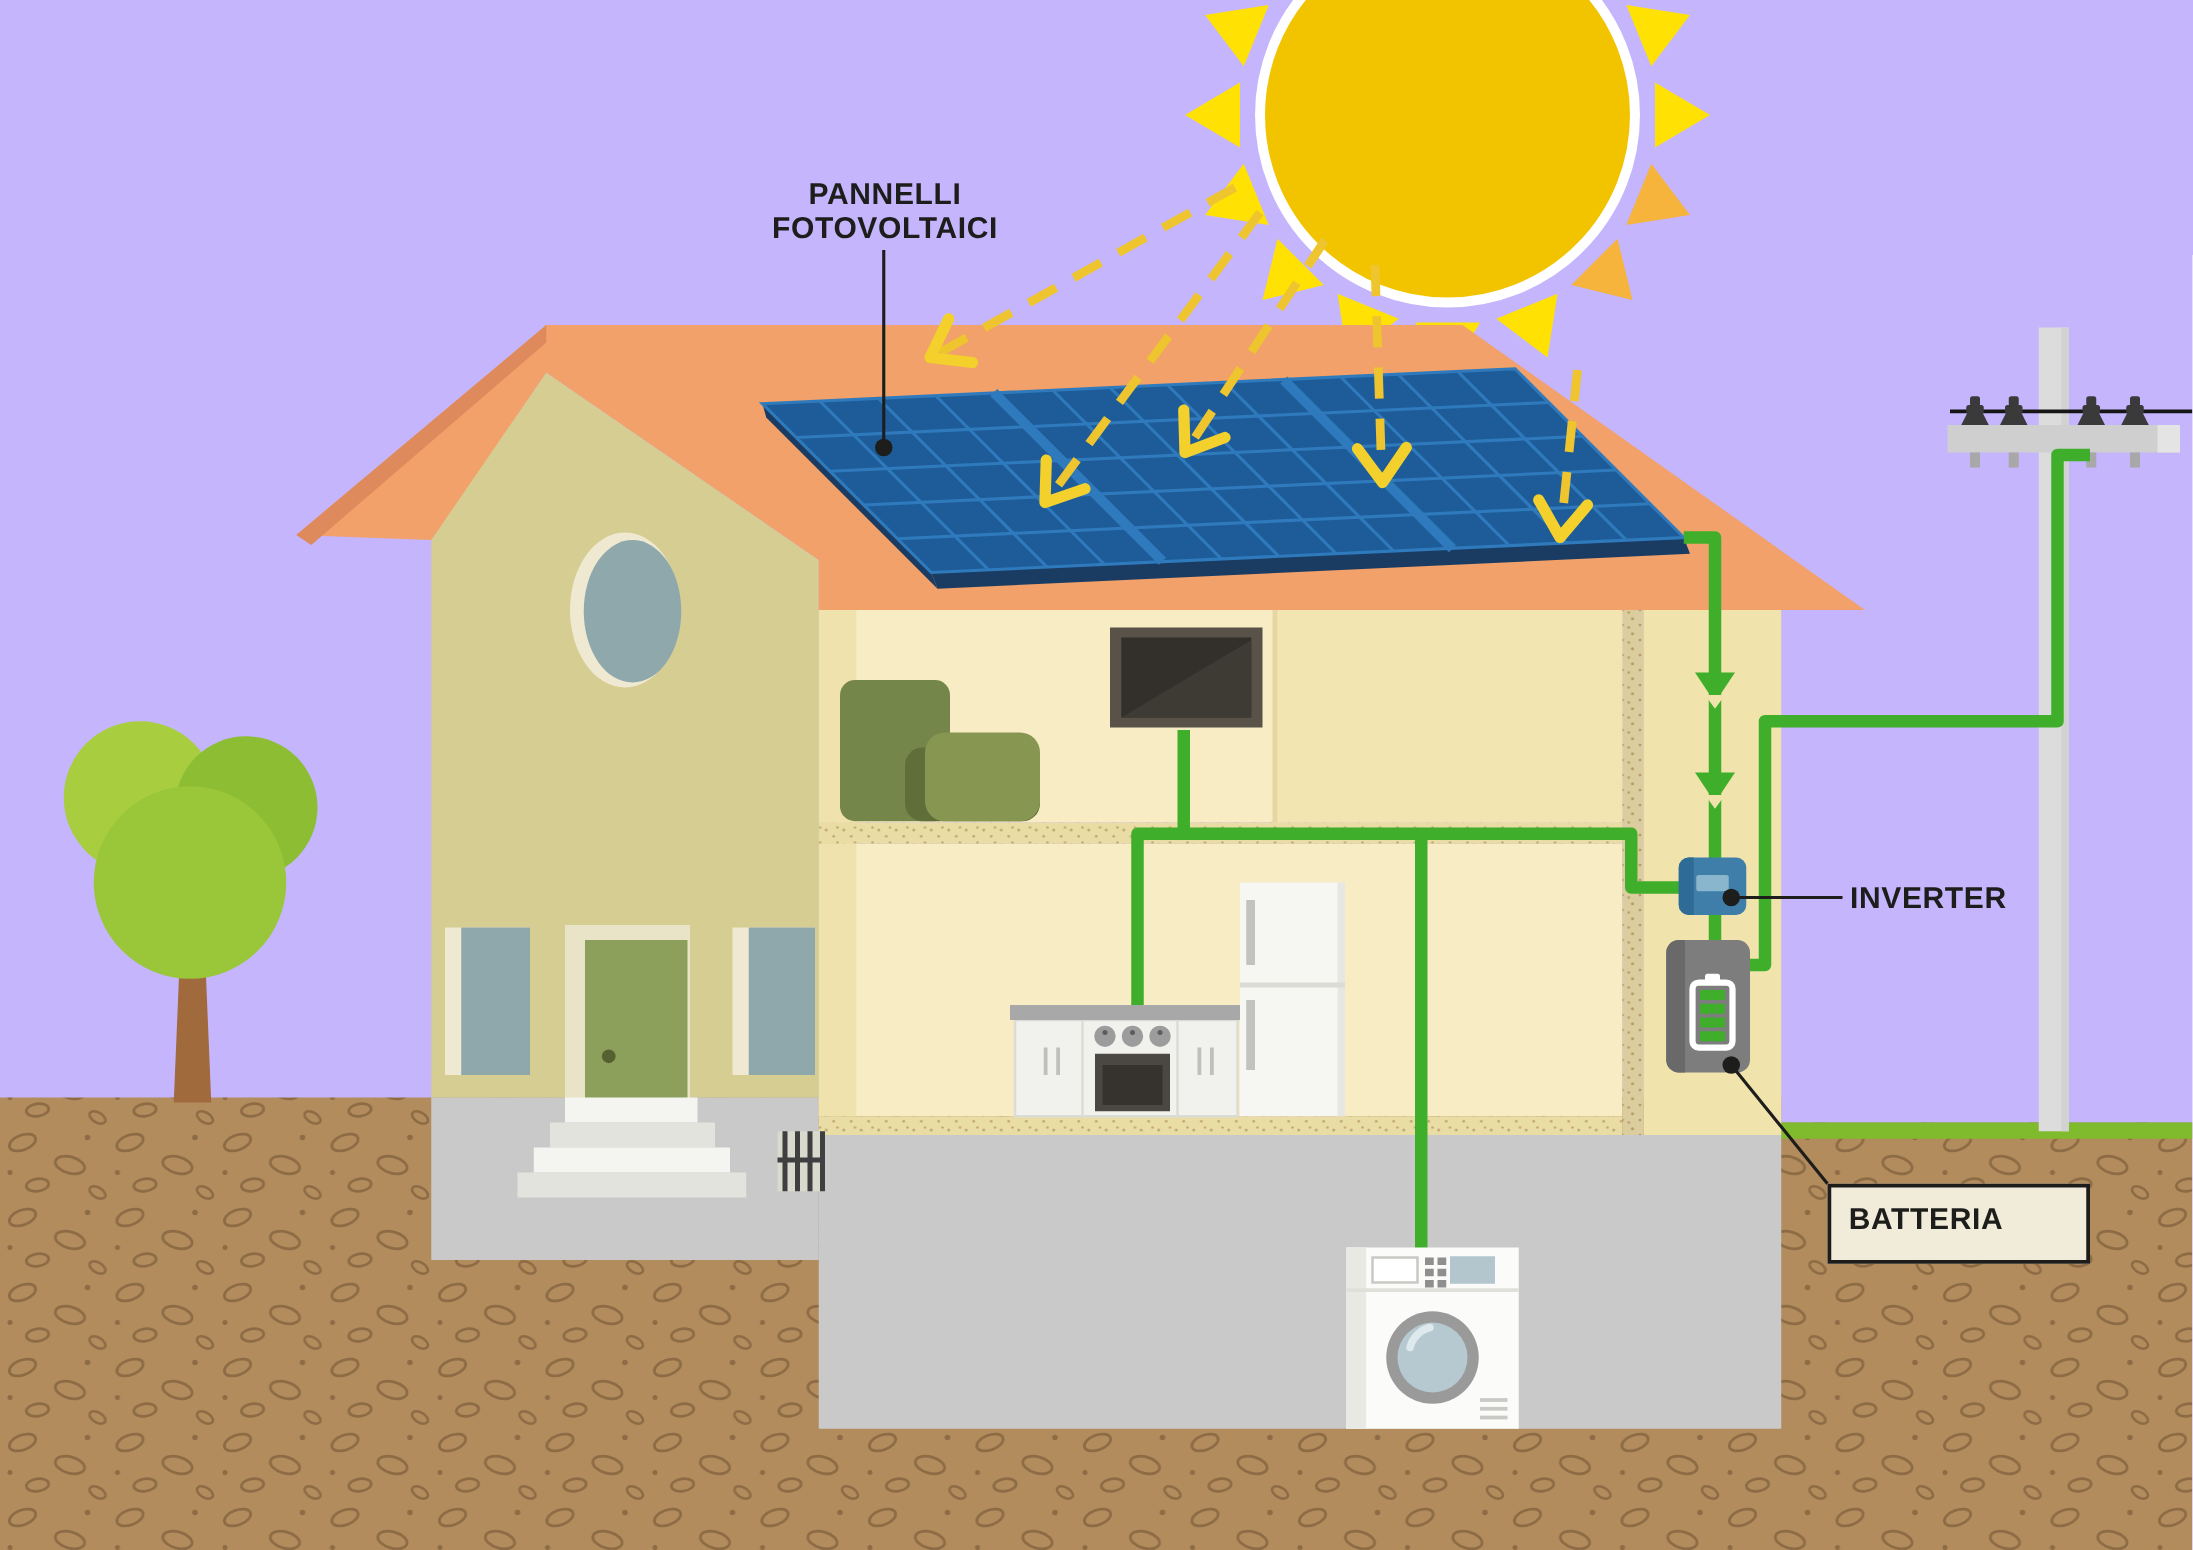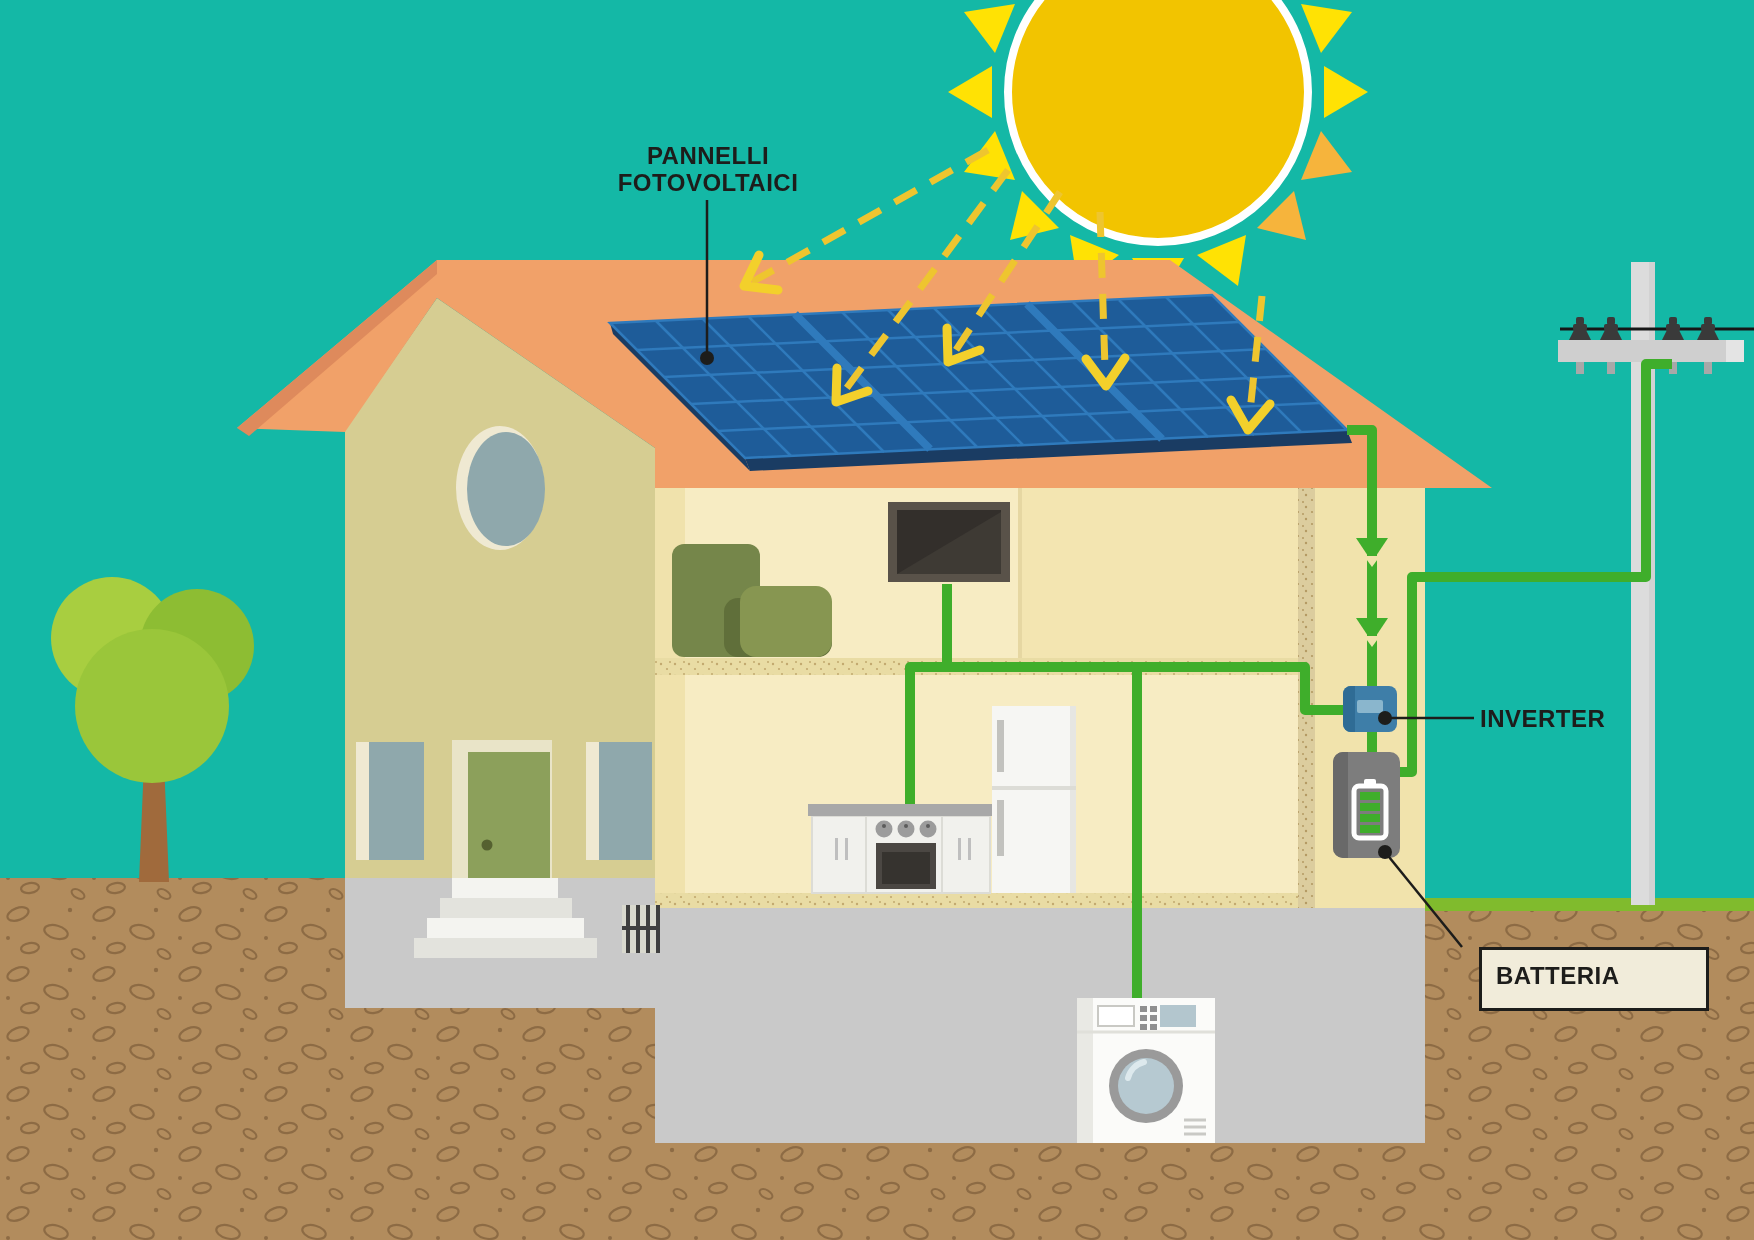--- a/index.html
+++ b/index.html
@@ -1,23 +1,23 @@
 <!DOCTYPE html>
 <html><head>
 <meta charset="utf-8">
 <style>
   html,body{margin:0;padding:0;background:#fff;}
-  #stage{position:relative;width:1754px;height:1240px;overflow:hidden;background:#14b8a6;
+  #stage{position:relative;width:1754px;height:1240px;overflow:hidden;background:#c4b5fd;
          font-family:"Liberation Sans", sans-serif;}
   #scene{position:absolute;left:0;top:0;}
   .lbl{position:absolute;color:#1d1d1b;font-weight:bold;letter-spacing:.5px;}
   #panels-label{left:578px;top:142px;width:260px;text-align:center;font-size:24px;line-height:27px;}
   #inverter-label{left:1480px;top:705px;font-size:24px;}
-  #battery-callout{position:absolute;left:1462px;top:947px;width:230px;box-sizing:border-box;
-                   background:#F1ECDA;border:3px solid #1d1d1b;padding:12px 14px 14px 14px;margin-left:17px;}
+  #battery-callout{position:absolute;left:1462px;top:947px;width:210px;box-sizing:border-box;
+                   background:#F1ECDA;border:3px solid #1d1d1b;padding:12px 14px 14px 14px;}
   #battery-callout .t{font-weight:bold;font-size:24px;letter-spacing:.5px;color:#1d1d1b;margin:0 0 4px 0;}
   #battery-callout .d{font-size:17px;line-height:24px;color:#22211f;}
 </style>
 </head>
 <body>
 
 <div id="stage">
 
 <svg id="scene" width="1754" height="1240" viewBox="0 0 1754 1240">
   <defs>

